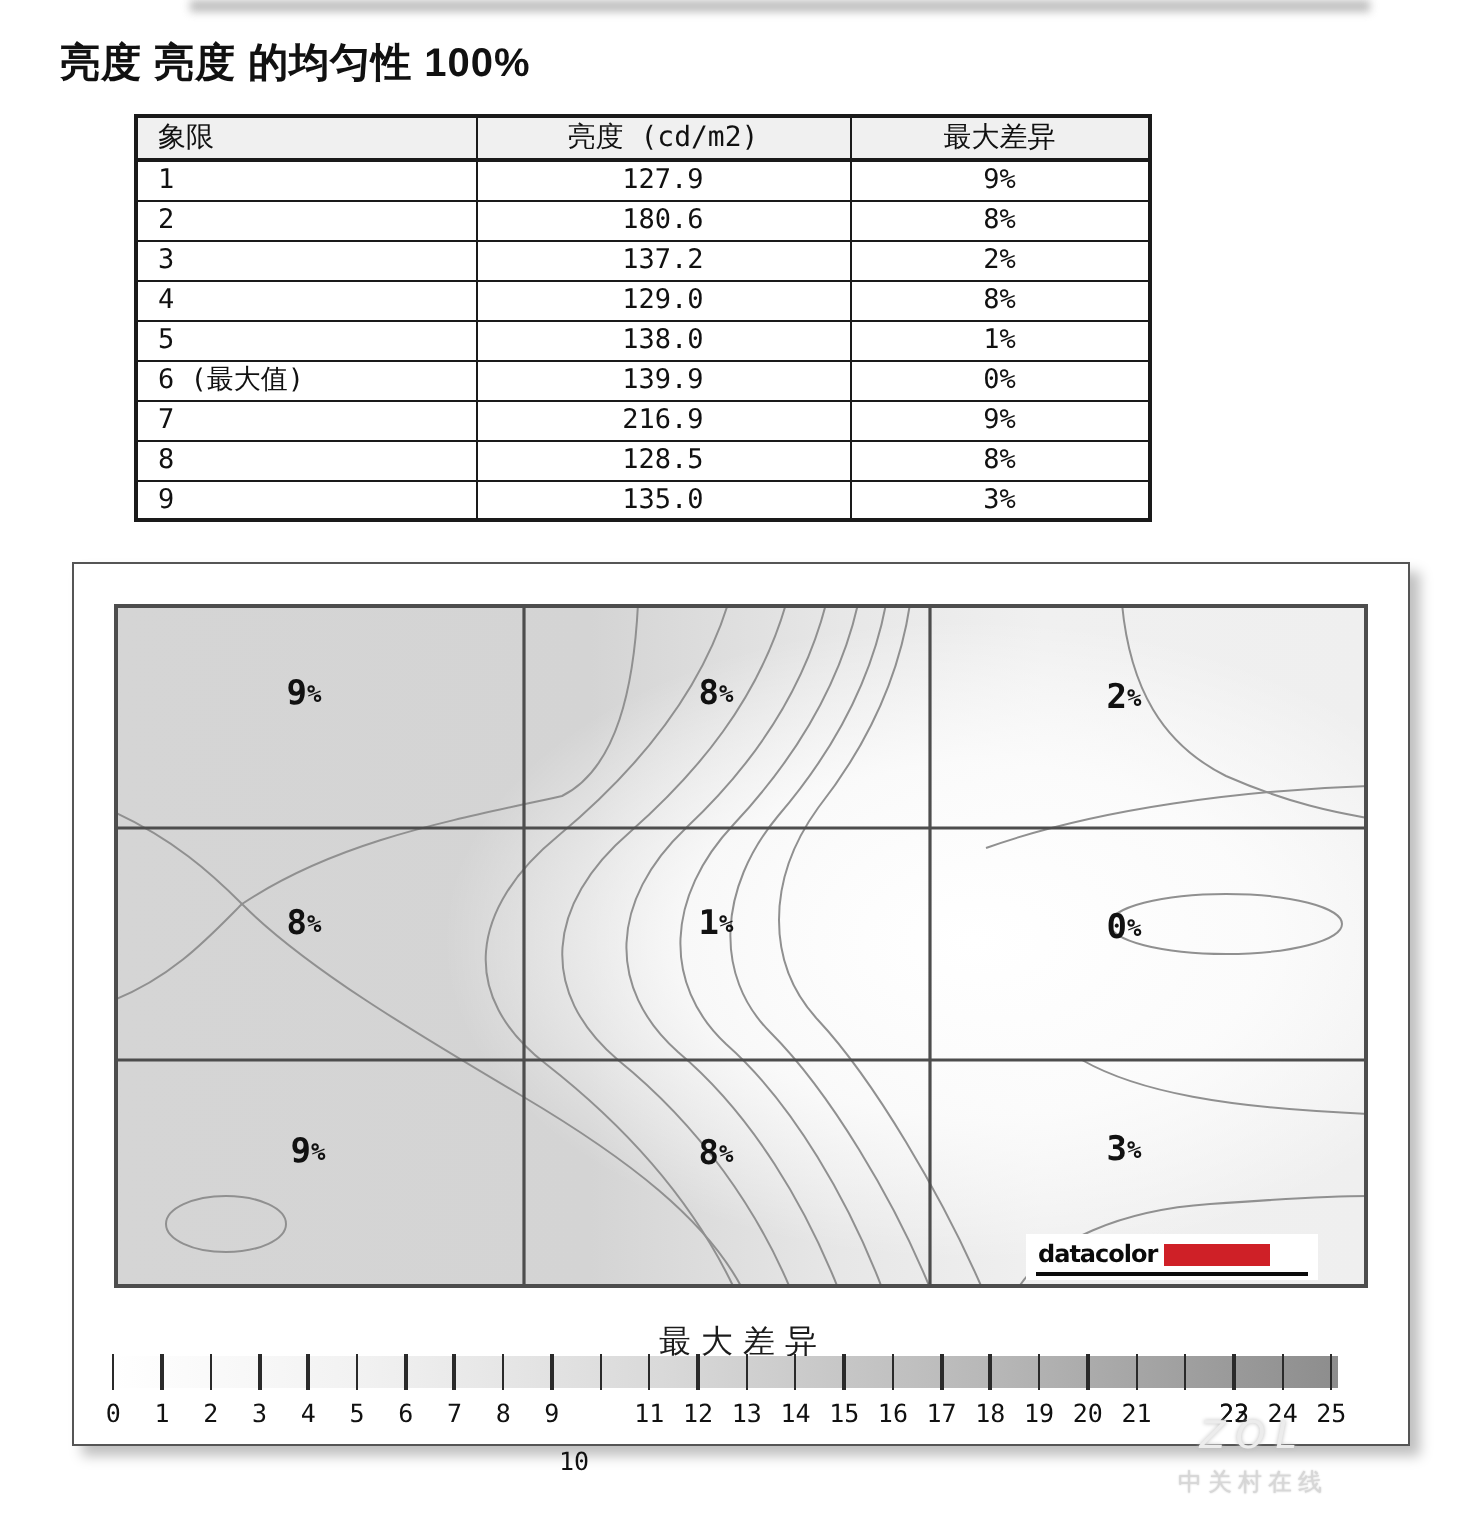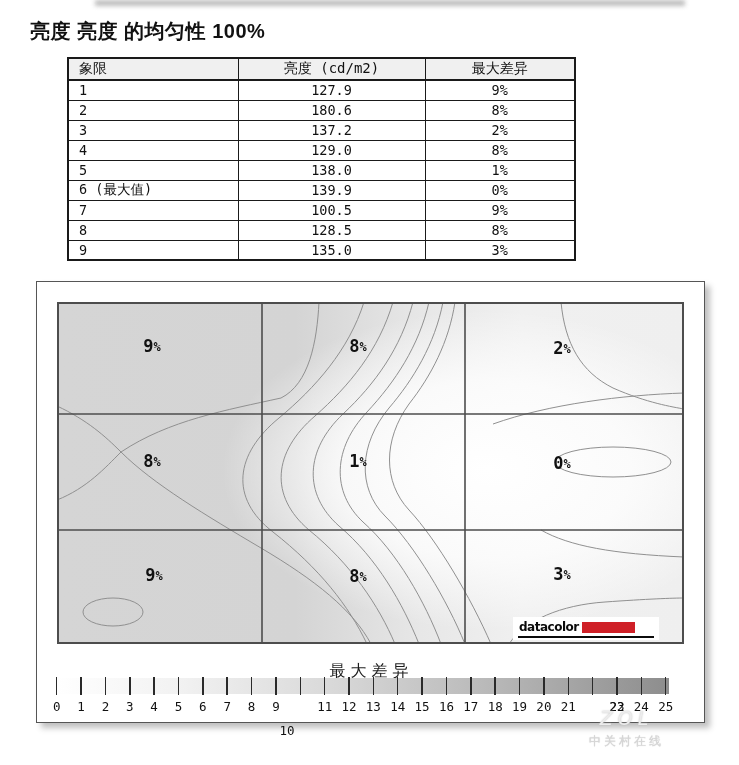--- a/index.html
+++ b/index.html
@@ -98,21 +98,21 @@
           <td class="c1">138.0</td>
           <td class="c2">1%</td>
         </tr>
         <tr>
           <td class="c0">6 (最大值)</td>
           <td class="c1">139.9</td>
           <td class="c2">0%</td>
         </tr>
         <tr>
           <td class="c0">7</td>
-          <td class="c1">100.5</td>
+          <td class="c1">216.9</td>
           <td class="c2">9%</td>
         </tr>
         <tr>
           <td class="c0">8</td>
           <td class="c1">128.5</td>
           <td class="c2">8%</td>
         </tr>
         <tr>
           <td class="c0">9</td>
           <td class="c1">135.0</td>

